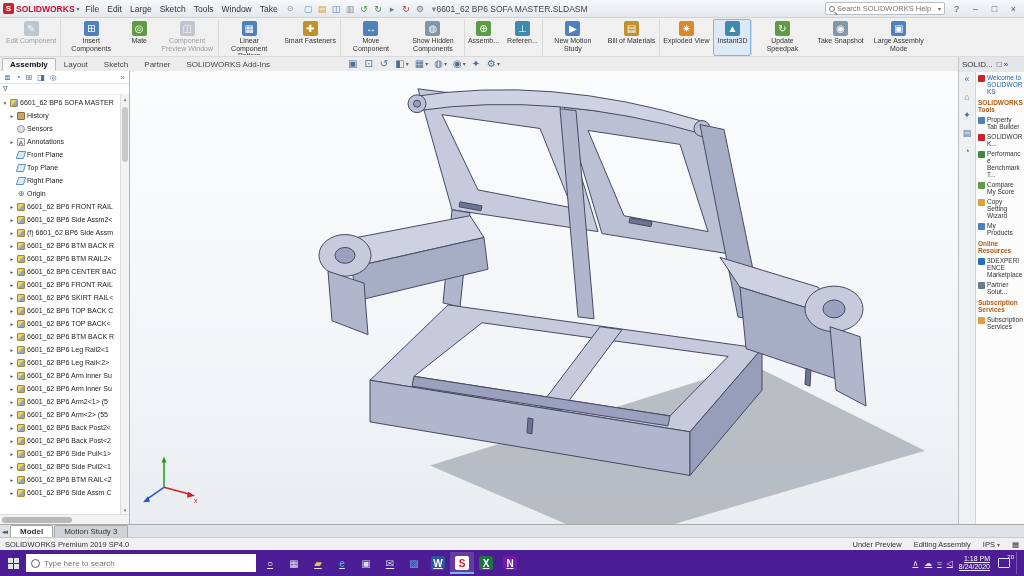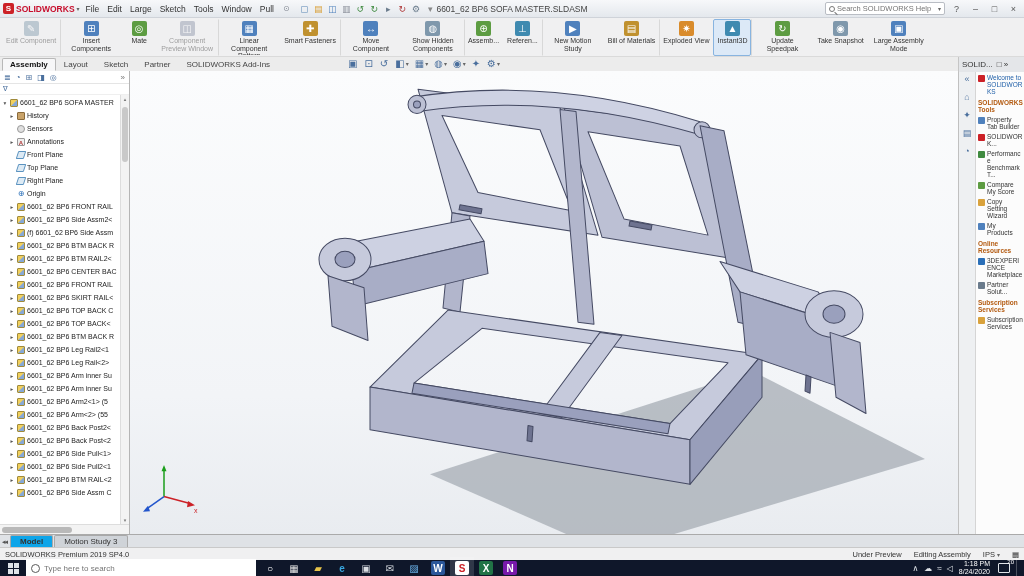--- a/index.html
+++ b/index.html
@@ -80,27 +80,27 @@
   .tpi .t{font-size:6.5px;line-height:7px;color:#333;word-break:break-word;}
   .tpi.link .t{color:#1f5fa8;}
   .tpi.hdr{margin:4px 0 3px 0;}
   .tpi.hdr .t{font-weight:bold;color:#b35a10;}
 
   
   .modelbar{height:13px;background:#dfe2e6;border-top:1px solid #aaa;display:flex;align-items:flex-end;padding-left:2px;flex:none;}
   .mb-arrows{color:#555;font-size:7px;letter-spacing:-1px;margin:0 3px 1px 0;}
   .mtabs{display:flex;gap:1px;}
   .mtab{padding:0 9px;font-size:8px;height:12px;line-height:12px;color:#333;background:#cfd3d8;border:1px solid #a8a8a8;border-bottom:none;border-radius:2px 2px 0 0;}
-  .mtab.active{background:#0ea5e9;font-weight:bold;}
+  .mtab.active{background:#ffffff;font-weight:bold;}
   .statusbar{height:13px;background:#f0f0f1;border-top:1px solid #c9c9c9;display:flex;align-items:center;font-size:7.5px;color:#333;padding:0 5px;flex:none;}
   .sb-right{margin-left:auto;display:flex;gap:12px;align-items:center;}
   .units{display:flex;align-items:center;gap:2px;}
 
   
-  .taskbar{height:16px;background:#0f172a;display:flex;align-items:center;color:#e8e8e8;flex:none;}
+  .taskbar{height:26px;background:#4c1d95;display:flex;align-items:center;color:#e8e8e8;flex:none;text-decoration:underline;}
   .start{width:26px;height:22px;display:flex;align-items:center;justify-content:center;}
   .start .w{display:grid;grid-template-columns:5px 5px;grid-template-rows:5px 5px;gap:1px;}
   .start .w i{background:#dfe3e8;}
   .tb-search{width:230px;height:18px;background:#fff;display:flex;align-items:center;gap:4px;padding:0 5px;margin-right:2px;}
   .tb-search .o{width:9px;height:9px;border:1px solid #5a5a5a;border-radius:50%;flex:none;}
   .tb-search input{border:none;outline:none;font-size:8px;color:#555;flex:1;min-width:0;font-family:inherit;}
   .ticons{display:flex;}
   .tico{width:24px;height:22px;display:flex;align-items:center;justify-content:center;}
   .tico .g{width:14px;height:14px;display:flex;align-items:center;justify-content:center;font-size:10px;font-weight:bold;border-radius:2px;}
   .tico.active{background:rgba(255,255,255,.14);box-shadow:inset 0 -2px 0 #76b9ed;}
@@ -124,21 +124,21 @@
       <span class="caret">▾</span>
     </div>
     <div class="menubar">
 
     <span class="menu-item">File</span>
         <span class="menu-item">Edit</span>
         <span class="menu-item">Large</span>
         <span class="menu-item">Sketch</span>
         <span class="menu-item">Tools</span>
         <span class="menu-item">Window</span>
-        <span class="menu-item">Pull</span>
+        <span class="menu-item">Take</span>
       </div>
     <span class="pin">⊙</span>
     <div class="quick-icons">
 
     <span class="qi" style="color: rgb(91, 135, 181);">▢</span>
         <span class="qi" style="color: rgb(217, 162, 60);">▤</span>
         <span class="qi" style="color: rgb(79, 129, 189);">◫</span>
         <span class="qi" style="color: rgb(138, 143, 153);">▥</span>
         <span class="qi" style="color: rgb(63, 138, 63);">↺</span>
         <span class="qi" style="color: rgb(63, 138, 63);">↻</span>

